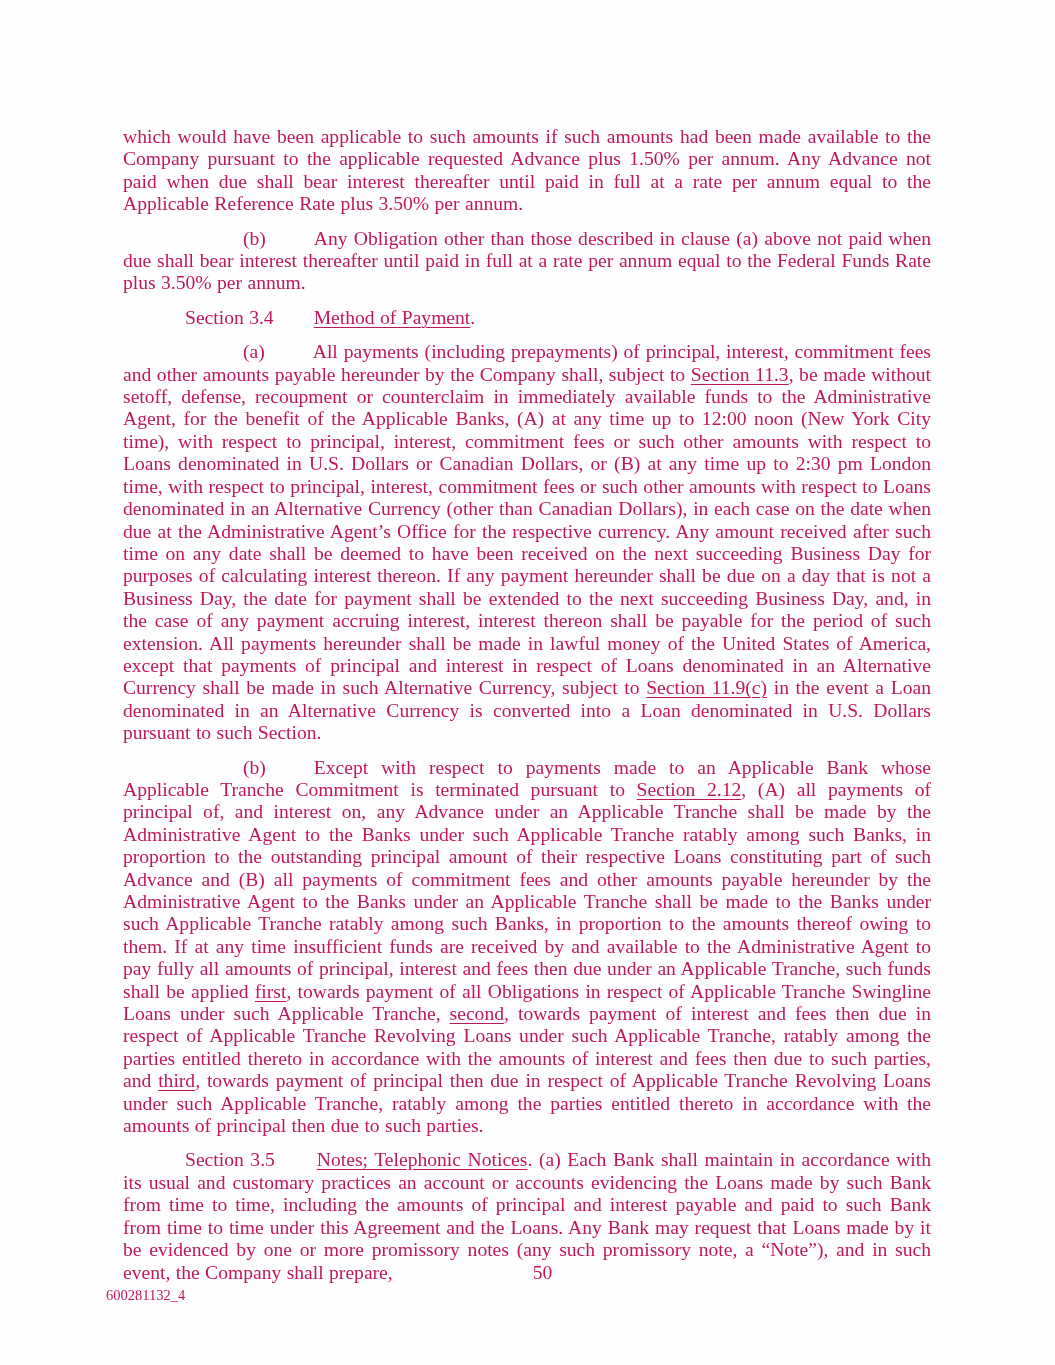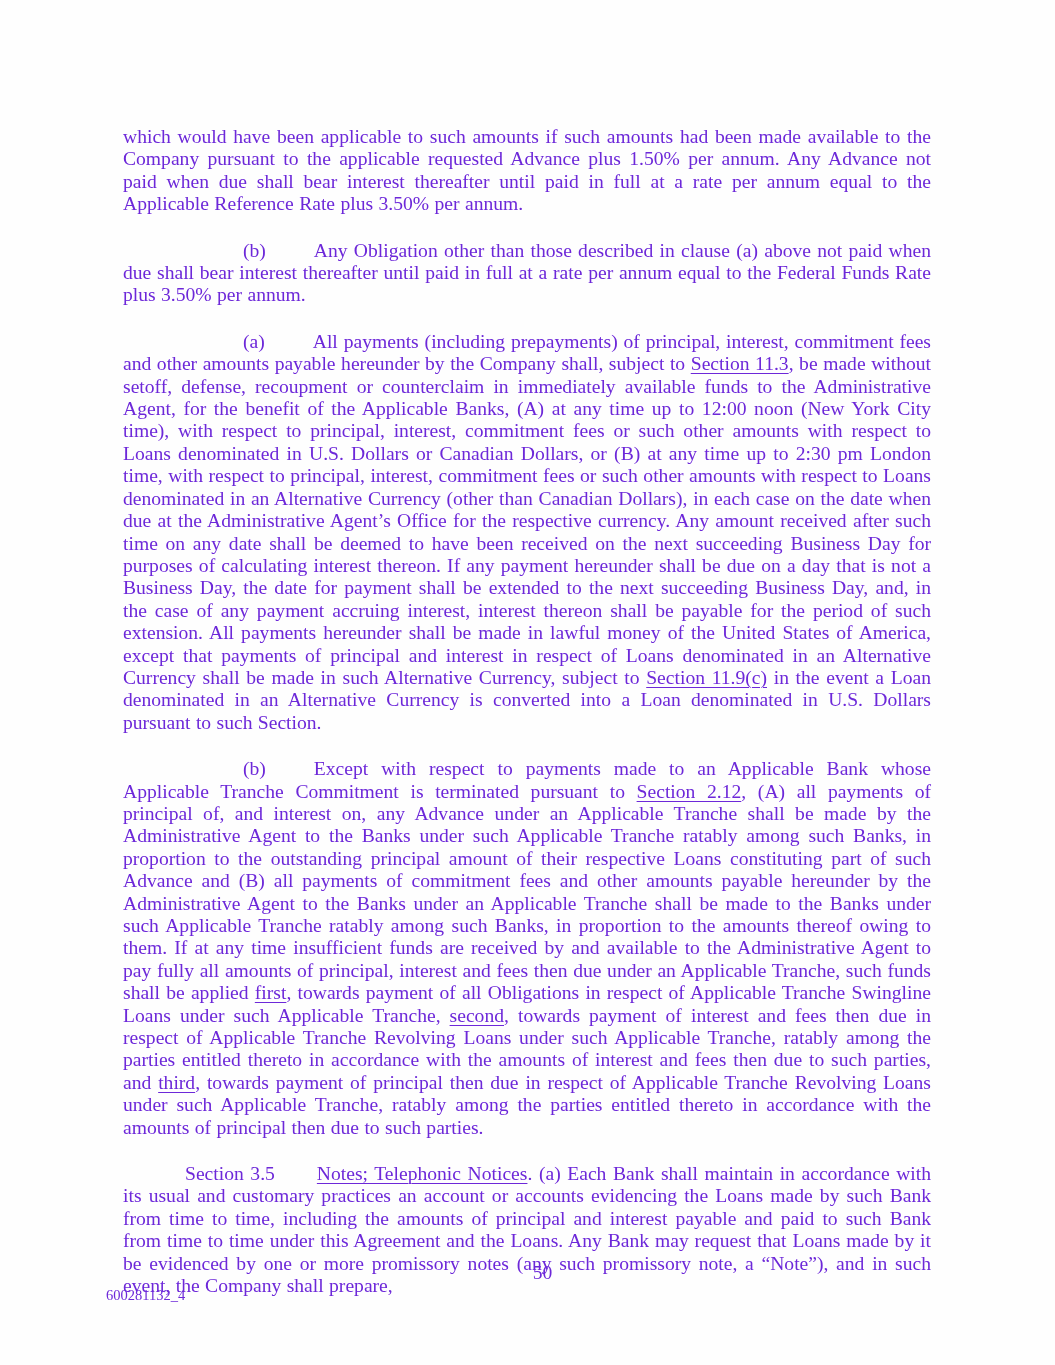--- a/index.html
+++ b/index.html
@@ -9,37 +9,37 @@
     width: 1055px;
     height: 1365px;
     overflow: hidden;
   }
   .page {
     position: relative;
     width: 1055px;
     height: 1365px;
     background: #fefefe;
     font-family: "Liberation Serif", "DejaVu Serif", serif;
-    color: #6d28d9;
+    color: #be185d;
   }
   .content {
     position: absolute;
     left: 123px;
     top: 126px;
     width: 808px;
   }
   p.para {
     margin: 0;
     padding: 0;
     text-align: justify;
     font-size: 19.6px;
     line-height: 22.4px;
     word-spacing: 0.5px;
   }
-  p.para + p.para { margin-top: 24px; }
+  p.para + p.para { margin-top: 12px; }
   .indent-wide { text-indent: 120px; }
   .indent-head { text-indent: 62px; }
   .tab { display: inline-block; height: 1px; }
   .u { text-decoration: underline; text-underline-offset: 3px; text-decoration-thickness: 1.4px; }
   .b { font-weight: normal; }
   .page-number {
     position: absolute;
     top: 1262px;
     left: 0;
     width: 100%;
@@ -56,19 +56,20 @@
     line-height: 17px;
   }
 </style>
 </head>
 <body>
 
 <div class="page">
   <div class="content">
     <p class="para"><span>which would have been applicable to such amounts if such amounts had been made available to the Company pursuant to the applicable requested Advance plus 1.50% per annum.  Any Advance not paid when due shall bear interest thereafter until paid in full at a rate per annum equal to the Applicable Reference Rate plus 3.50% per annum.</span></p>
     <p class="para indent-wide"><span>(b)</span><span class="tab" style="width: 48px;"></span><span>Any Obligation other than those described in clause (a) above not paid when due shall bear interest thereafter until paid in full at a rate per annum equal to the Federal Funds Rate plus 3.50% per annum.</span></p>
+    <p class="para indent-head"><span>Section 3.4</span><span class="tab" style="width: 40px;"></span><span class="u">Method of Payment</span><span>.</span></p>
     <p class="para indent-wide"><span>(a)</span><span class="tab" style="width: 48px;"></span><span>All payments (including prepayments) of principal, interest, commitment fees and other amounts payable hereunder by the Company shall, subject to </span><span class="u">Section 11.3</span><span>, be made without setoff, defense, recoupment or counterclaim in immediately available funds to the Administrative Agent, for the benefit of the Applicable Banks, (A) at any time up to 12:00 noon (New York City time), with respect to principal, interest, commitment fees or such other amounts with respect to Loans denominated in U.S. Dollars or Canadian Dollars, or (B) at any time up to 2:30 pm London time, with respect to principal, interest, commitment fees or such other amounts with respect to Loans denominated in an Alternative Currency (other than Canadian Dollars), in each case on the date when due at the Administrative Agent’s Office for the respective currency.  Any amount received after such time on any date shall be deemed to have been received on the next succeeding Business Day for purposes of calculating interest thereon.  If any payment hereunder shall be due on a day that is not a Business Day, the date for payment shall be extended to the next succeeding Business Day, and, in the case of any payment accruing interest, interest thereon shall be payable for the period of such extension.  All payments hereunder shall be made in lawful money of the United States of America, except that payments of principal and interest in respect of Loans denominated in an Alternative Currency shall be made in such Alternative Currency, subject to </span><span class="u">Section 11.9(c)</span><span> in the event a Loan denominated in an Alternative Currency is converted into a Loan denominated in U.S. Dollars pursuant to such Section.</span></p>
     <p class="para indent-wide"><span>(b)</span><span class="tab" style="width: 48px;"></span><span>Except with respect to payments made to an Applicable Bank whose Applicable Tranche Commitment is terminated pursuant to </span><span class="u">Section 2.12</span><span>, (A) all payments of principal of, and interest on, any Advance under an Applicable Tranche shall be made by the Administrative Agent to the Banks under such Applicable Tranche ratably among such Banks, in proportion to the outstanding principal amount of their respective Loans constituting part of such Advance and (B) all payments of commitment fees and other amounts payable hereunder by the Administrative Agent to the Banks under an Applicable Tranche shall be made to the Banks under such Applicable Tranche ratably among such Banks, in proportion to the amounts thereof owing to them.  If at any time insufficient funds are received by and available to the Administrative Agent to pay fully all amounts of principal, interest and fees then due under an Applicable Tranche, such funds shall be applied </span><span class="u">first</span><span>, towards payment of all Obligations in respect of Applicable Tranche Swingline Loans under such Applicable Tranche, </span><span class="u">second</span><span>, towards payment of interest and fees then due in respect of Applicable Tranche Revolving Loans under such Applicable Tranche, ratably among the parties entitled thereto in accordance with the amounts of interest and fees then due to such parties, and </span><span class="u">third</span><span>, towards payment of principal then due in respect of Applicable Tranche Revolving Loans under such Applicable Tranche, ratably among the parties entitled thereto in accordance with the amounts of principal then due to such parties.</span></p>
     <p class="para indent-head"><span>Section 3.5</span><span class="tab" style="width: 42px;"></span><span class="u">Notes; Telephonic Notices</span><span>.  (a) Each Bank shall maintain in accordance with its usual and customary practices an account or accounts evidencing the Loans made by such Bank from time to time, including the amounts of principal and interest payable and paid to such Bank from time to time under this Agreement and the Loans.  Any Bank may request that Loans made by it be evidenced by one or more promissory notes (any such promissory note, a “</span><span class="b">Note</span><span>”), and in such event, the Company shall prepare,</span></p>
   </div>
   <div class="page-number">50</div>
   <div class="doc-id">600281132_4</div>
 </div>
 
 </body></html>

